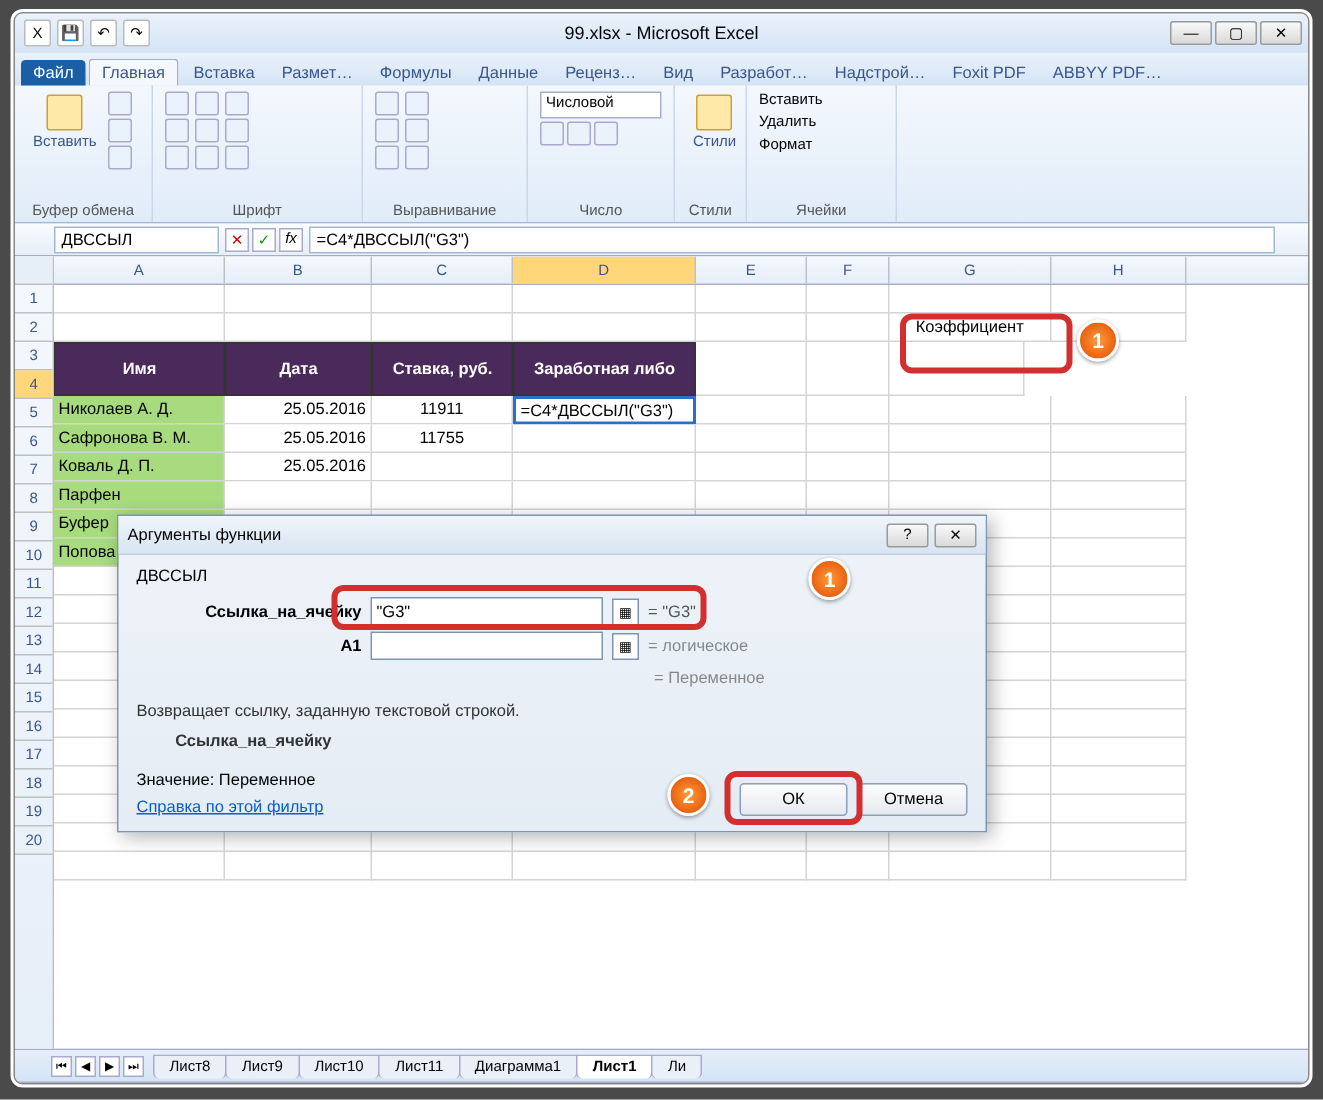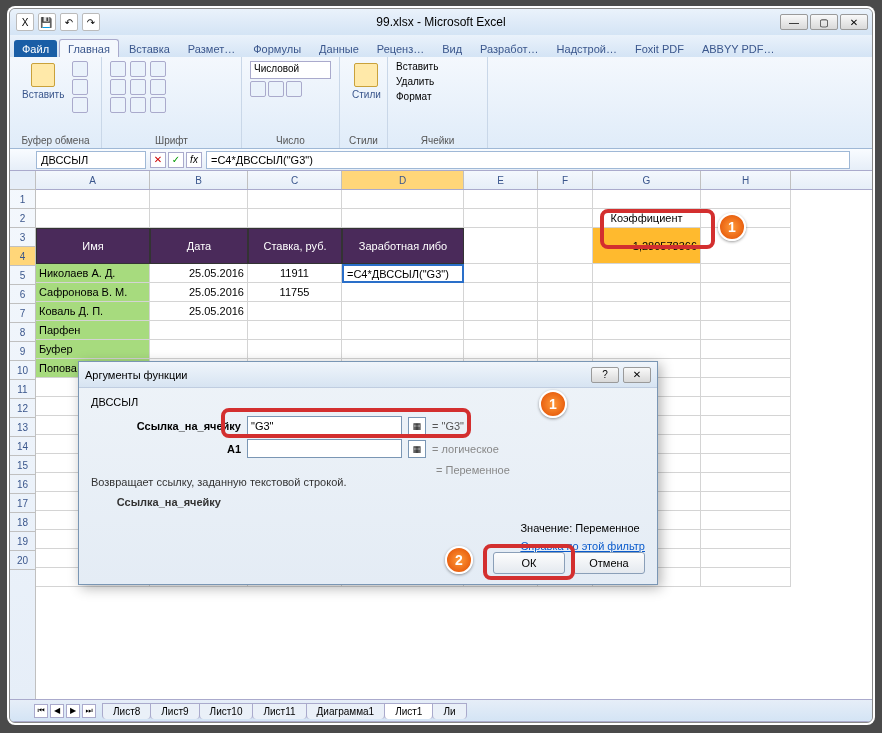--- a/index.html
+++ b/index.html
@@ -34,46 +34,46 @@
 .rowhdrs .hdrr.sel { background: #ffd679; }
 .cols { flex: 1; position: relative; overflow: hidden; }
 .colhdrs { display: flex; height: 19px; background: linear-gradient(#f4f8fd,#e6eef8); border-bottom: 1px solid #aac; }
 .colhdrs > div { border-right: 1px solid #c0c0c0; font-size: 10px; display: flex; align-items: center; justify-content: center; color: #3a568c; }
 .colhdrs .sel { background: #ffd679; }
 .cells { position: relative; }
 .row { display: flex; height: 19px; }
 .cell { border-right: 1px solid #d4d4d4; border-bottom: 1px solid #d4d4d4; font-size: 11px; padding: 0 3px; display: flex; align-items: center; overflow: hidden; white-space: nowrap; }
 .w-A { width: 114px; } .w-B { width: 98px; } .w-C { width: 94px; } .w-D { width: 122px; }
 .w-E { width: 74px; } .w-F { width: 55px; } .w-G { width: 108px; } .w-H { width: 90px; }
-.thdr { background: #4a2a5a; color: #fff; border: 1px solid #333; justify-content: center; font-weight: normal; text-align: right; }
+.thdr { background: #4a2a5a; color: #fff; border: 1px solid #333; justify-content: center; font-weight: bold; text-align: right; }
 .namecell { background: #a7db7e; }
 .datacell { background: #fff; }
 .activecell { border: 2px solid #2a6fc9 !important; }
 .g3cell { background: #ffba2e; justify-content: flex-end; }
 .marker-ring { position: absolute; border: 4px solid #d32f2f; border-radius: 8px; pointer-events: none; }
 .marker-badge { position: absolute; width: 28px; height: 28px; border-radius: 50%; background: radial-gradient(#ff9a3a,#e04a00); border: 2px solid #fff; color: #fff; font-weight: bold; display: flex; align-items: center; justify-content: center; font-size: 14px; box-shadow: 0 1px 3px rgba(0,0,0,.4); pointer-events: none; }
 .dialog { position: absolute; left: 68px; top: 372px; width: 580px; background: linear-gradient(#eef3f8,#e4ecf5); border: 1px solid #7a96b4; box-shadow: 3px 3px 12px rgba(0,0,0,.3); font-size: 11px; }
 .dlg-title { height: 26px; background: linear-gradient(#f0f5fb,#d7e4f2); display: flex; align-items: center; justify-content: space-between; padding: 0 6px; border-bottom: 1px solid #c0cde0; }
 .dlg-body { padding: 8px 12px; }
 .dlg-field { display: flex; align-items: center; gap: 6px; margin-bottom: 4px; }
 .dlg-field label { width: 150px; text-align: right; font-weight: bold; }
 .dlg-input { flex: 0 0 155px; height: 19px; background: #fff; border: 1px solid #7a96b4; padding: 0 3px; display: flex; align-items: center; }
 .dlg-ref { width: 18px; height: 18px; background: #fff; border: 1px solid #7a96b4; display: flex; align-items: center; justify-content: center; font-size: 9px; }
 .dlg-result { color: #555; }
-.dlg-desc { color: #333; }
+.dlg-desc { margin-top: 10px; color: #333; }
 .dlg-help { display: block; margin-bottom: 6px; }
-.dlg-footer { display: flex; justify-content: space-between; align-items: flex-end; padding: 6px 12px 10px; flex-direction: column; }
+.dlg-footer { display: flex; justify-content: space-between; align-items: flex-end; padding: 6px 12px 10px; }
 .dlg-link { color: #0a5bcc; text-decoration: underline; cursor: pointer; }
 .dlg-btns { display: flex; gap: 8px; }
 .dlg-btn { width: 72px; height: 22px; background: linear-gradient(#fdfdfd,#e4e9ef); border: 1px solid #8a9fb8; border-radius: 3px; display: flex; align-items: center; justify-content: center; cursor: pointer; }
 .sheet-tabs { height: 22px; background: linear-gradient(#e6eef8,#d4e4f5); border-top: 1px solid #aac; display: flex; align-items: center; font-size: 10px; padding-left: 24px; gap: 0; }
 .sheet-tabs .nav { display: flex; gap: 2px; margin-right: 6px; }
 .sheet-tabs .nav span { width: 14px; height: 14px; border: 1px solid #aac; background: #fff; font-size: 8px; display: flex; align-items: center; justify-content: center; }
 .stab { padding: 2px 10px; background: #eaf0f8; border: 1px solid #aac; border-bottom: none; border-radius: 0 0 4px 4px; margin-right: -1px; cursor: pointer; }
-.stab.active { background: #fff; font-weight: normal; }
+.stab.active { background: #fff; font-weight: bold; }
 .status { height: 22px; background: linear-gradient(#d6e4f4,#c6d8ee); display: flex; align-items: center; justify-content: space-between; padding: 0 8px; font-size: 10px; color: #3a568c; border-top: 1px solid #aac; }
 .grey { color: #888; }
 </style>
 </head>
 <body>
 <div class="wrap">
 
 <div class="titlebar">
   <div class="qat">
     <div class="qat-ico">X</div>
@@ -131,20 +131,35 @@
             <div class="ico16"></div>
             <div class="ico16"></div>
           </div>
           <div class="smallcol">
             <div class="ico16"></div>
             <div class="ico16"></div>
             <div class="ico16"></div>
           </div>
         </div>
         <div class="label">Шрифт</div>
+      </div>
+  <div class="rgrp" style="width:110px">
+        <div class="body">
+          <div class="smallcol">
+            <div class="ico16"></div>
+            <div class="ico16"></div>
+            <div class="ico16"></div>
+          </div>
+          <div class="smallcol">
+            <div class="ico16"></div>
+            <div class="ico16"></div>
+            <div class="ico16"></div>
+          </div>
+        </div>
+        <div class="label">Выравнивание</div>
       </div>
   <div class="rgrp" style="width:98px">
         <div class="body">
           <div class="smallcol" style="width:86px">
             <div style="height:18px;background:#fff;border:1px solid #aac;font-size:10px;padding:1px 3px">Числовой</div>
             <div style="display:flex;gap:2px">
               <div class="ico16"></div>
               <div class="ico16"></div>
               <div class="ico16"></div>
             </div>
@@ -244,21 +259,20 @@
             <div class="cell w-H"></div>
           </div>
 
       <div class="row" style="height:36px">
         <div class="cell w-A thdr">Имя</div>
         <div class="cell w-B thdr">Дата</div>
         <div class="cell w-C thdr">Ставка, руб.</div>
         <div class="cell w-D thdr">Заработная либо</div>
         <div class="cell w-E"></div>
             <div class="cell w-F"></div>
-        <div class="cell w-G g3cell">1,280578366</div>
         <div class="cell w-H"></div>
       </div>
 
       <div class="row">
             <div class="cell w-A namecell">Николаев А. Д.</div>
             <div class="cell w-B datacell" style="justify-content:flex-end">25.05.2016</div>
             <div class="cell w-C datacell" style="justify-content:center">11911</div>
             <div class="cell w-D datacell activecell">=C4*ДВССЫЛ("G3")</div>
             <div class="cell w-E"></div>
             <div class="cell w-F"></div>
@@ -425,21 +439,21 @@
             <div class="cell w-F"></div>
             <div class="cell w-G"></div>
             <div class="cell w-H"></div>
           </div>
     </div>
   </div>
 
   <div class="marker-ring" style="left:590px;top:38px;width:115px;height:40px"></div>
   <div class="marker-badge" style="left:708px;top:42px">1</div>
 
-  <div class="dialog" style="top:190px">
+  <div class="dialog" style="top:172px">
     <div class="dlg-title">
       <span>Аргументы функции</span>
       <div style="display:flex;gap:4px">
         <div class="winbtn">?</div>
         <div class="winbtn">✕</div>
       </div>
     </div>
     <div class="dlg-body">
       <div style="font-size:11px;margin-bottom:8px">ДВССЫЛ</div>
       <div class="dlg-field" style="position:relative">

